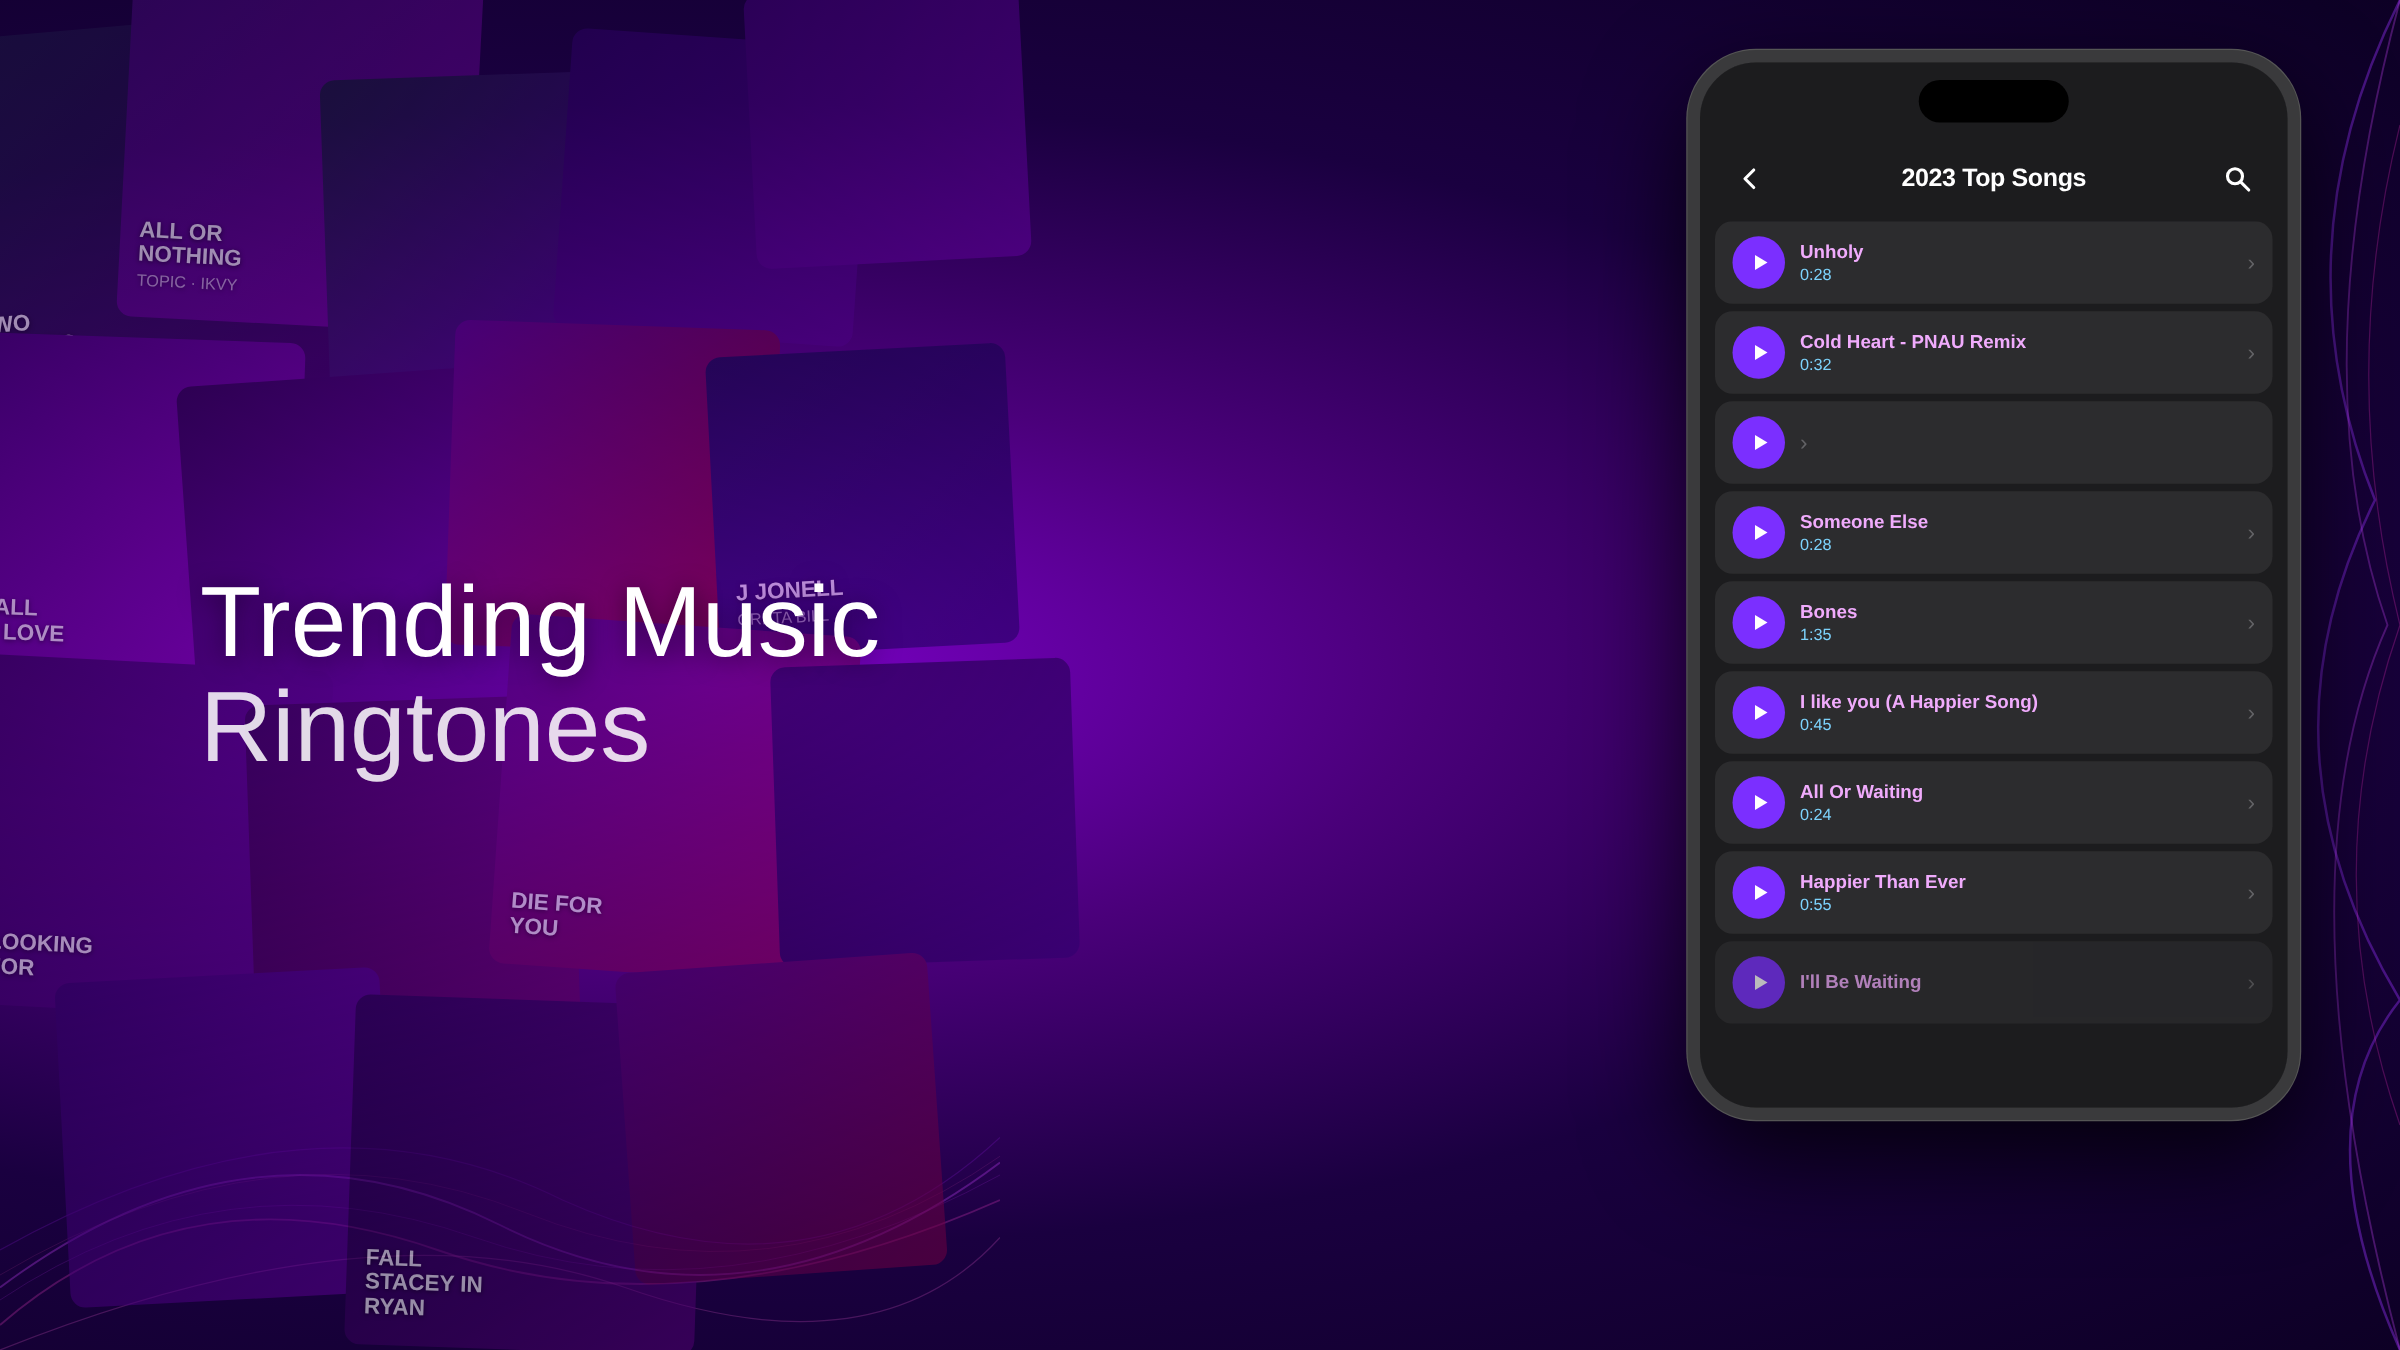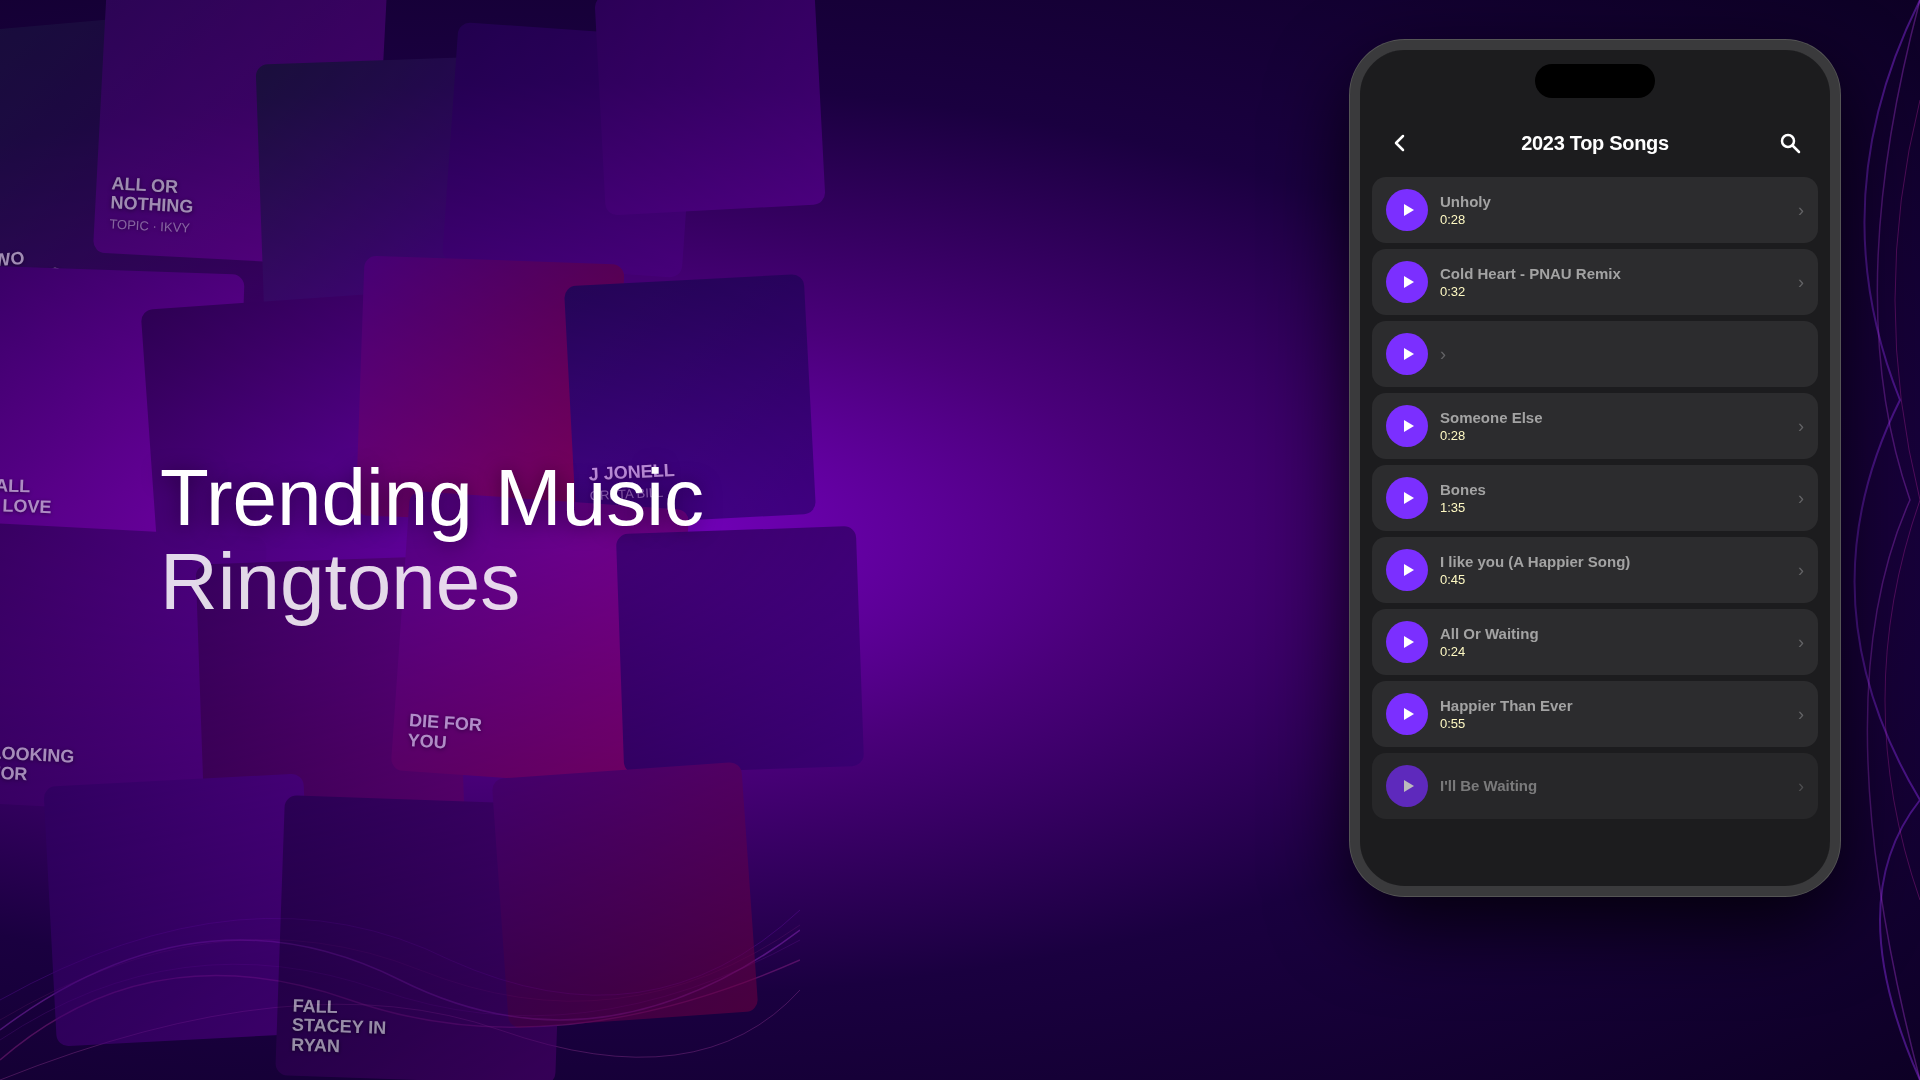--- a/index.html
+++ b/index.html
@@ -228,29 +228,29 @@
     }
 
     .song-info {
       flex: 1;
       min-width: 0;
     }
 
     .song-title {
       font-size: 15px;
       font-weight: 600;
-      color: #a3a3a3;
+      color: #f0abfc;
       white-space: nowrap;
       overflow: hidden;
       text-overflow: ellipsis;
     }
 
     .song-duration {
       font-size: 13px;
-      color: #fef9c3;
+      color: #7dd3fc;
       margin-top: 2px;
     }
 
     .chevron-right {
       color: #636366;
       font-size: 18px;
       flex-shrink: 0;
     }
 
     

